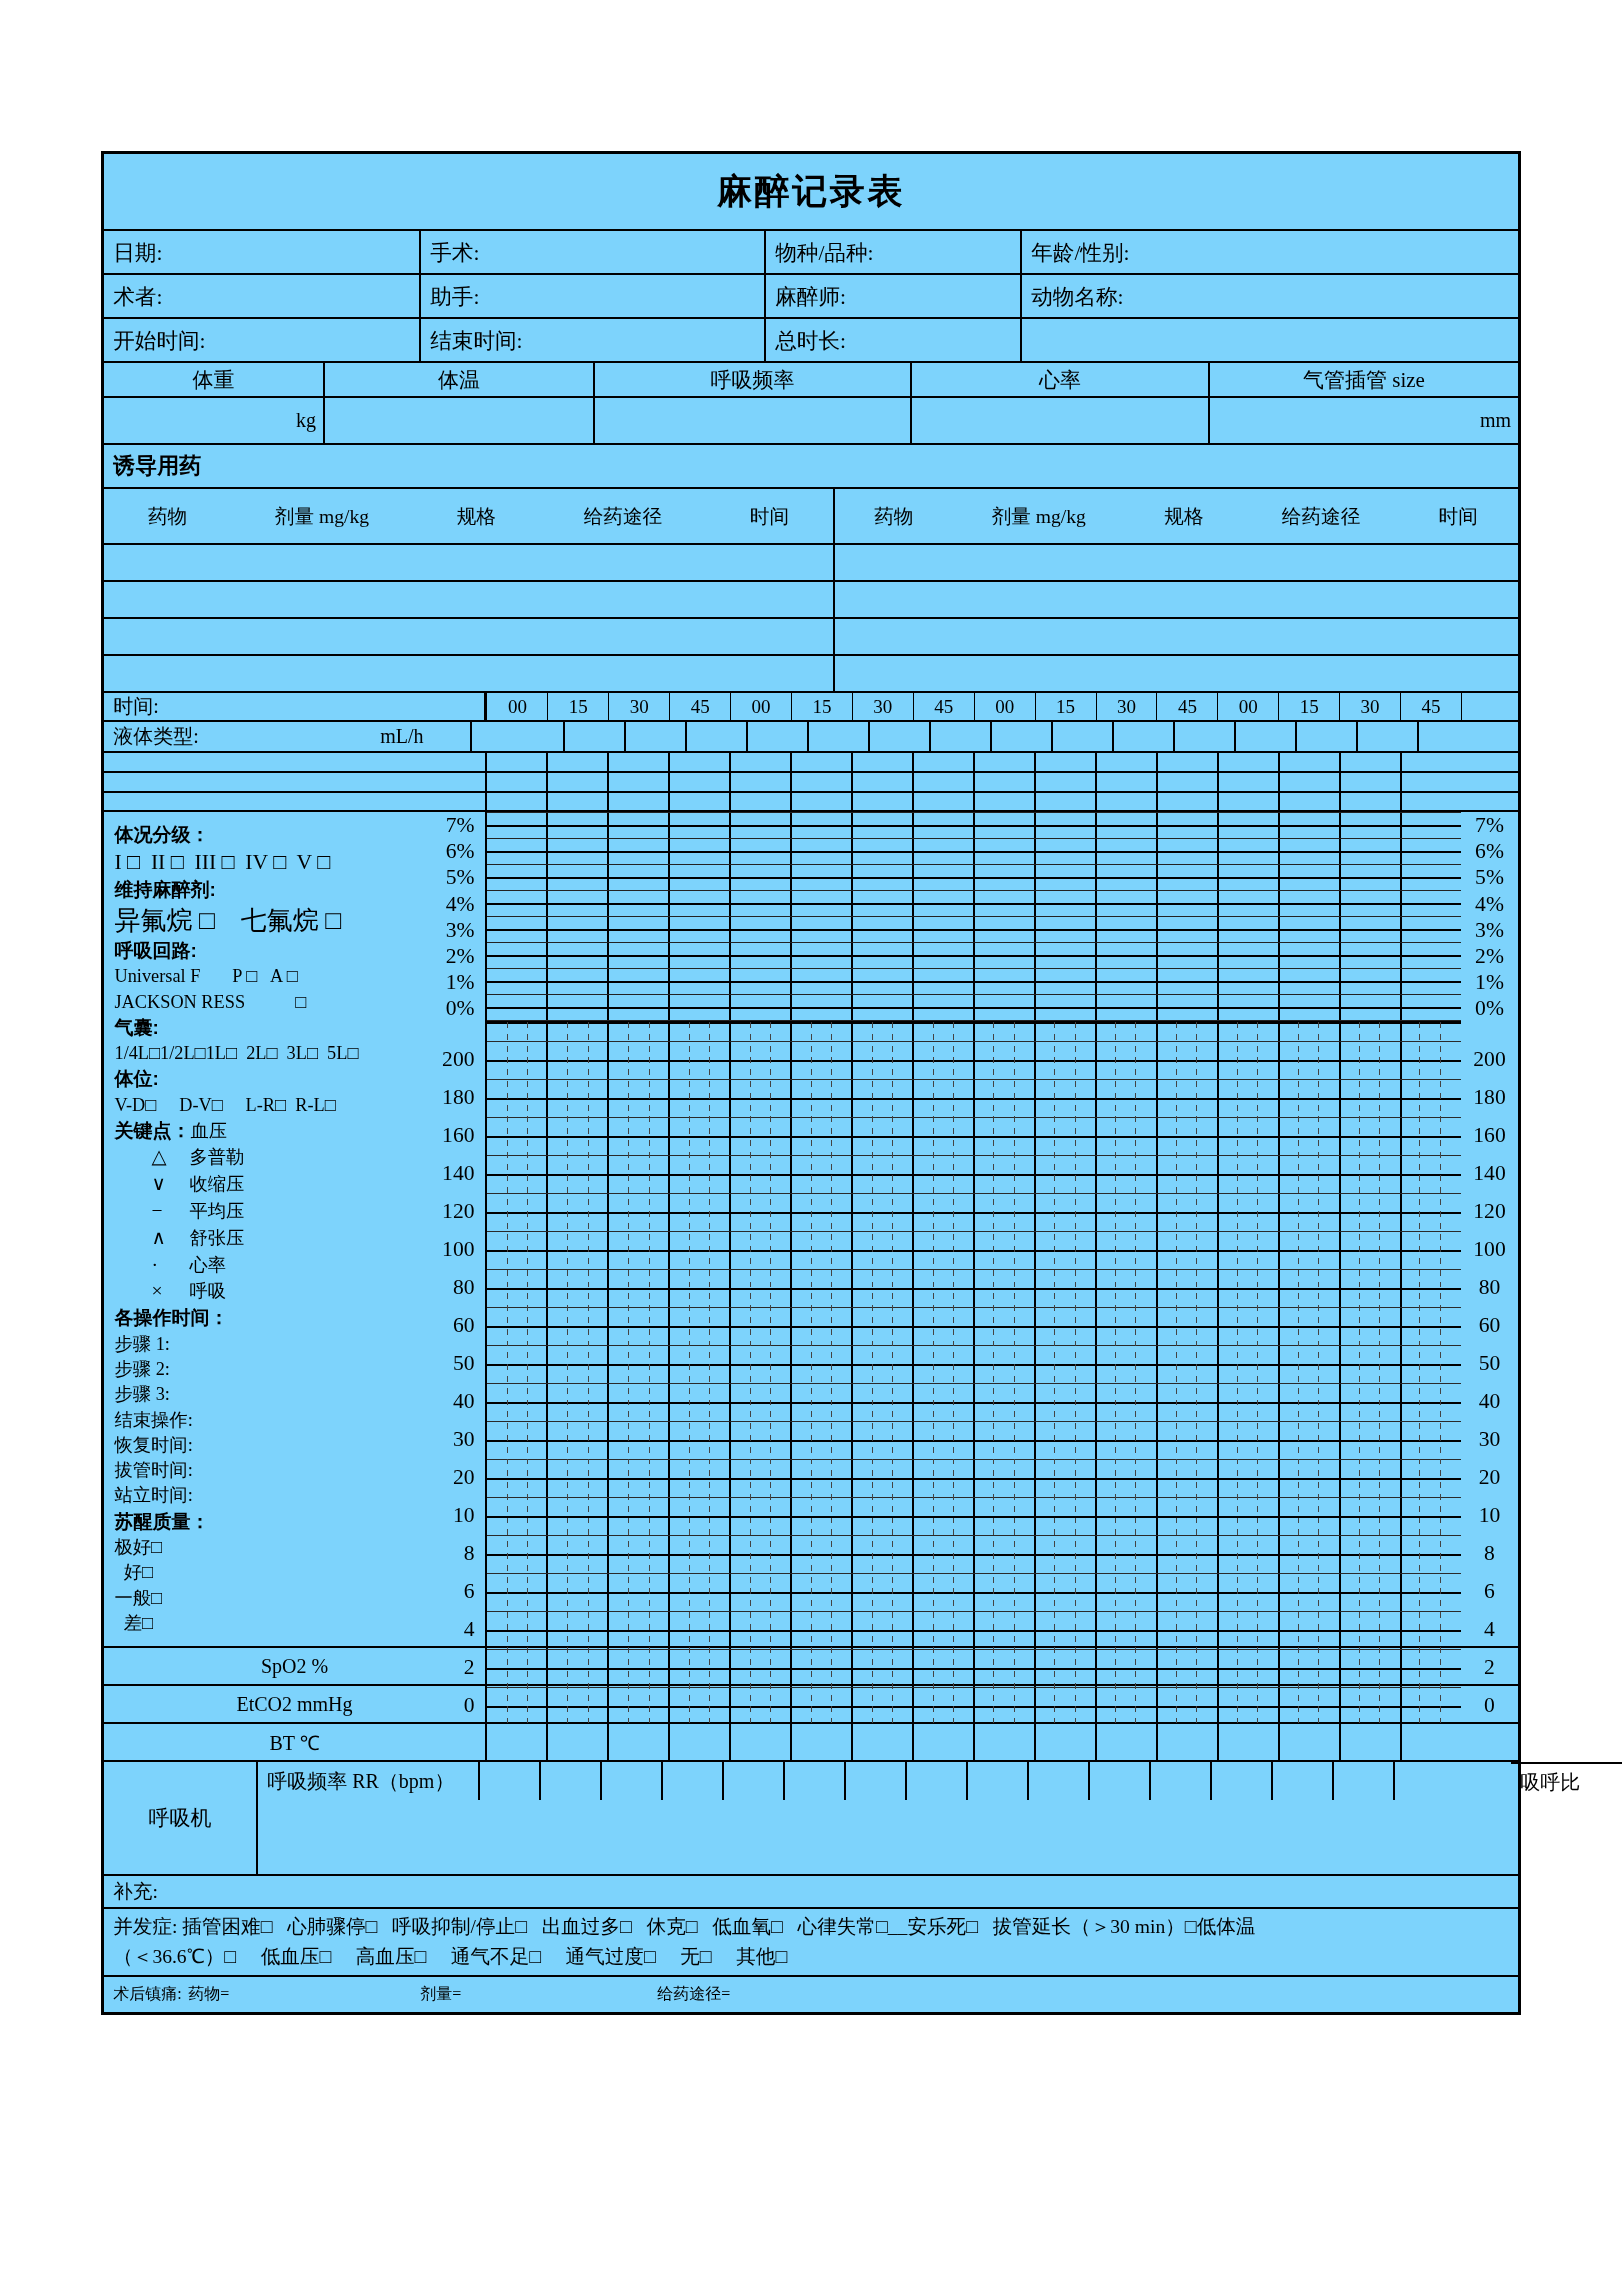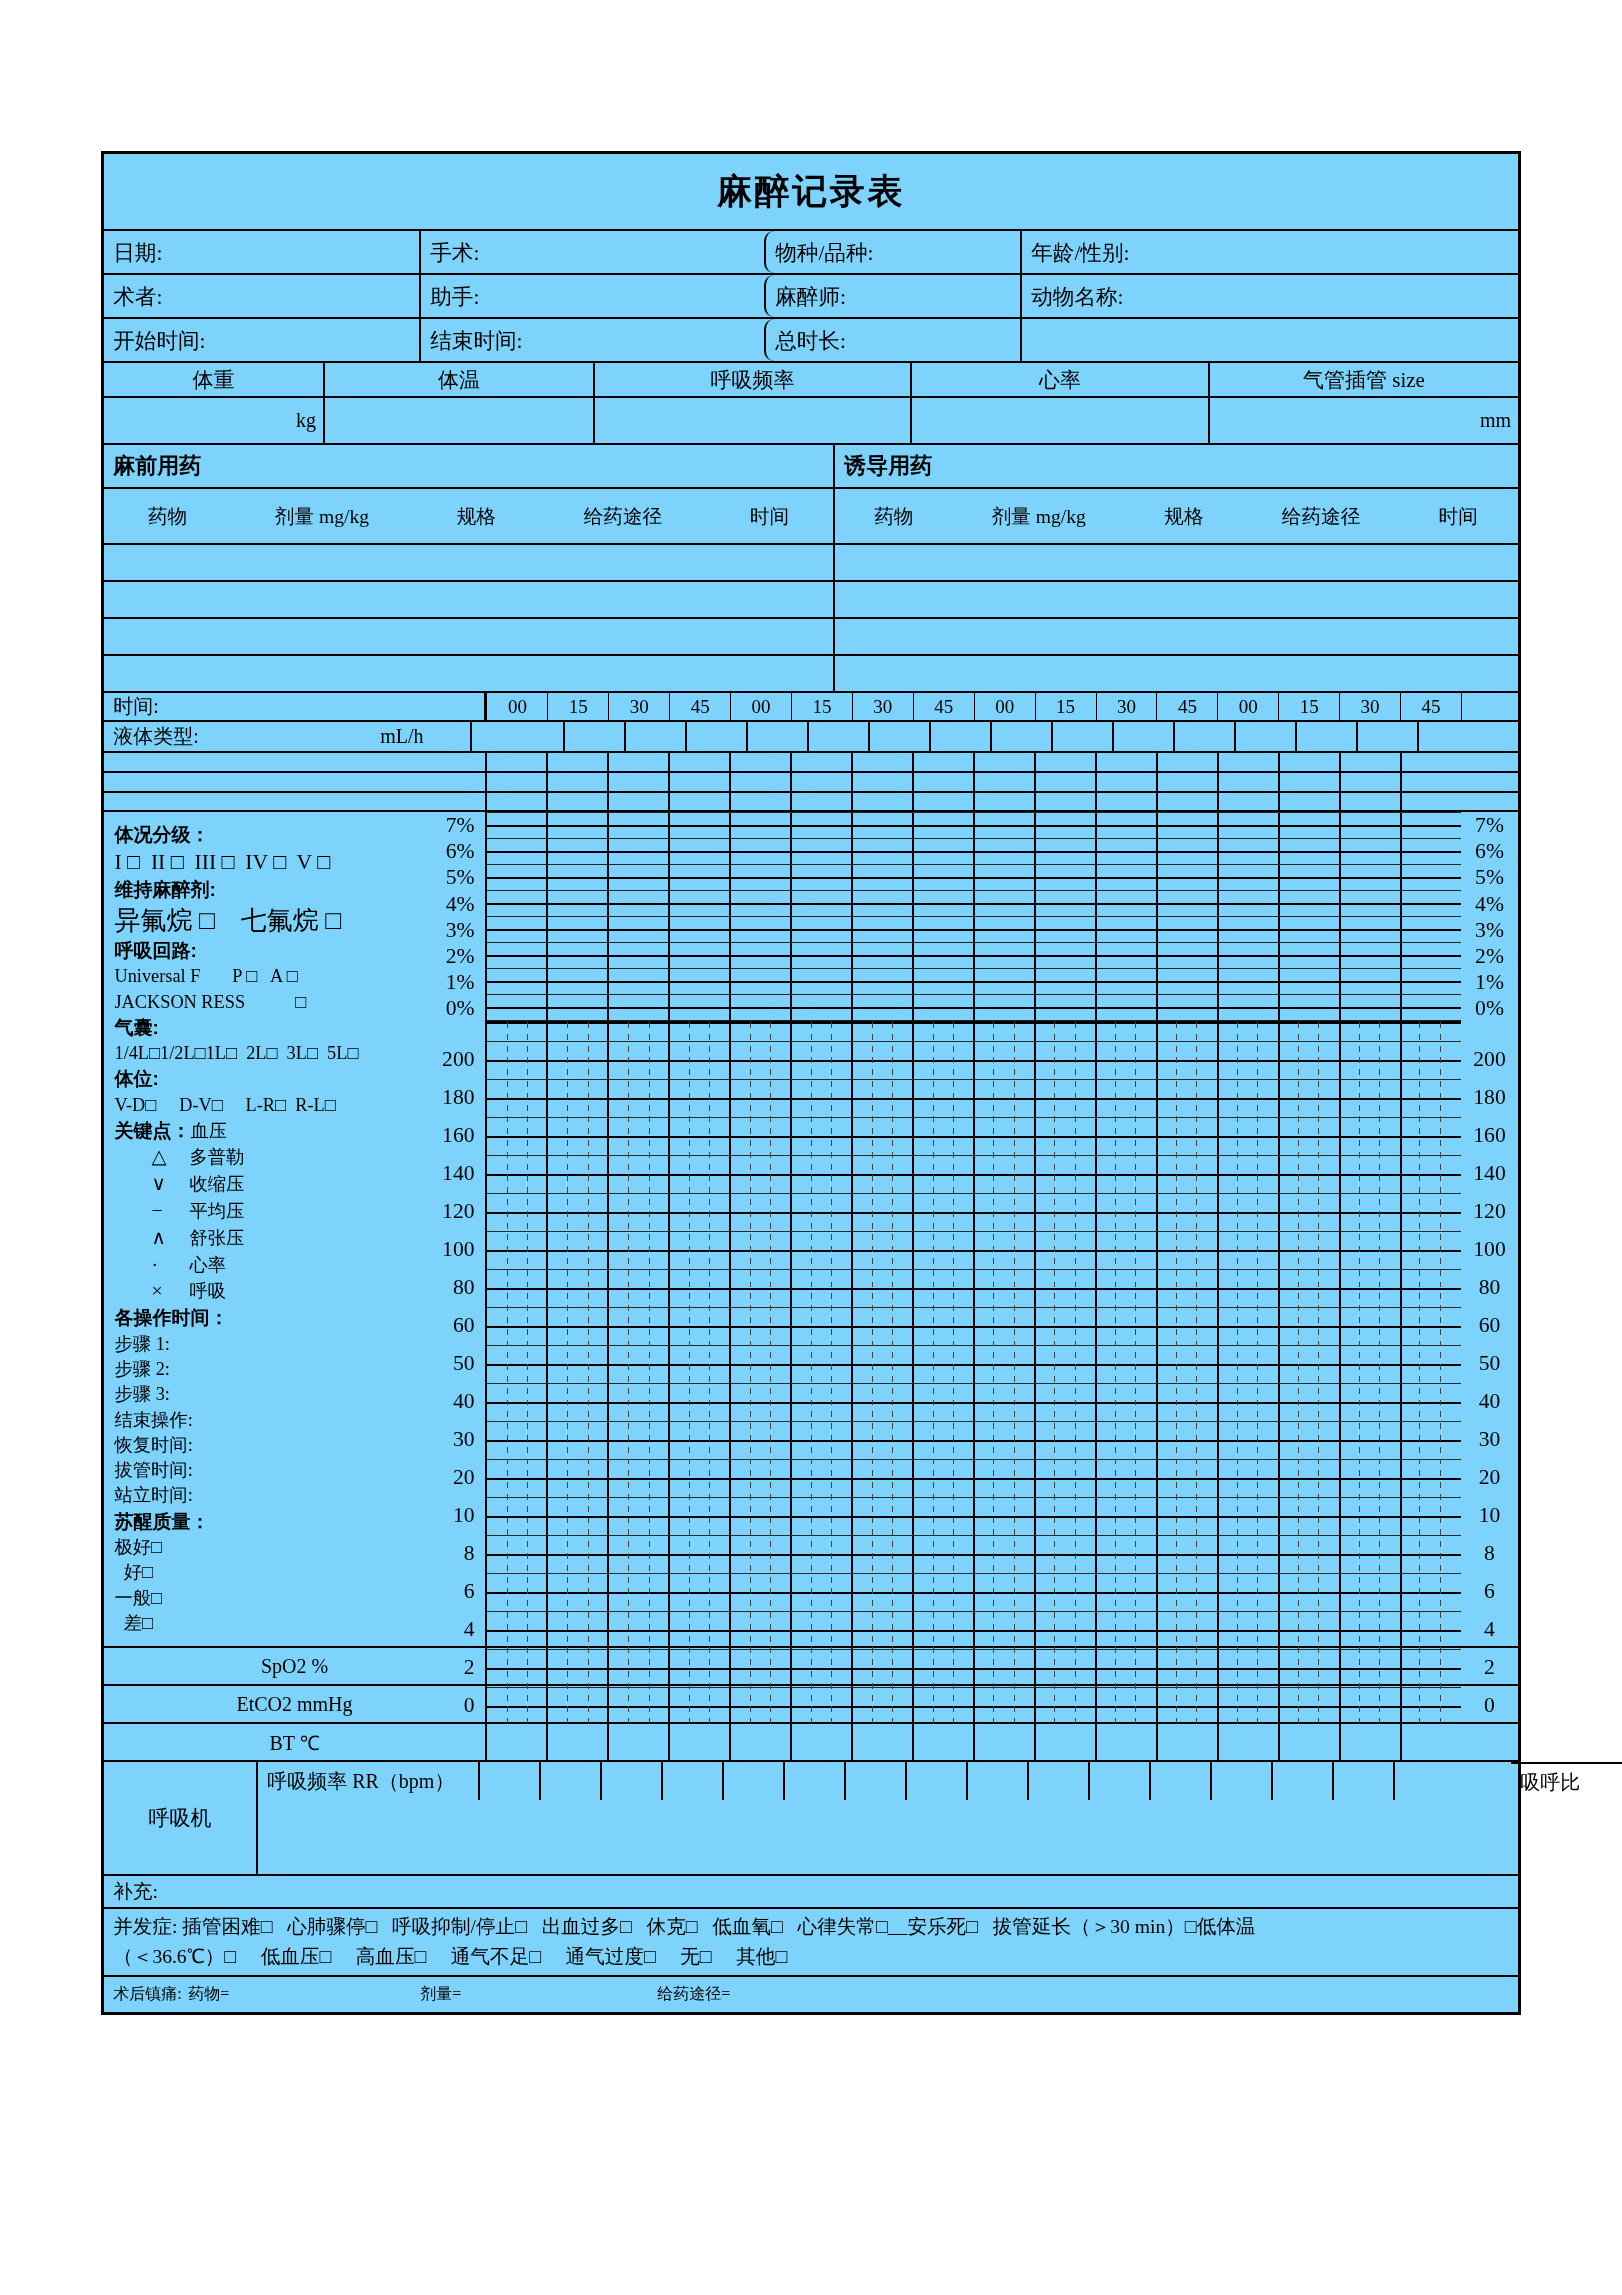--- a/index.html
+++ b/index.html
@@ -12,21 +12,21 @@
   .bt4 { border-top:2.6px solid #000; }
   .bt3 { border-top:2px solid #000; }
 
   .title-row { height:75px; align-items:center; justify-content:center; }
   .title-row h1 { font-family:"Liberation Sans", sans-serif; font-size:35px; font-weight:bold; letter-spacing:2.6px; }
 
   .cell { display:flex; align-items:center; padding-left:9.2px; font-size:21.6px; }
   .bl3 { border-left:2px solid #000; }
 
   .info-row { height:44px; }
-  .i0 { width:315px; } .i1 { width:345px; } .i2 { width:256px;border-radius:10px; } .i3 { width:498px; }
+  .i0 { width:315px; } .i1 { width:345px; } .i2 { width:256px; } .i3 { width:498px; }
 
   .vh-row { height:35px; }
   .vh-row .cell { justify-content:center; padding-left:0; font-size:21px; }
   .vv-row { height:47px; }
   .vv-row .cell { justify-content:flex-end; padding-right:7px; font-size:20px; }
   .v0 { width:219px; } .v1 { width:270px; } .v2 { width:317px; } .v3 { width:298px; } .v4 { width:310px; }
 
   .mh-row { height:44px; }
   .mh-row .cell { font-family:"Liberation Sans", sans-serif; font-weight:bold; font-size:22px; }
   .half-l { width:731px; border-right:2px solid #000; }
@@ -156,21 +156,20 @@
         </div>
       <div class="cell v1 bl3"></div>
       <div class="cell v2 bl3"></div>
       <div class="cell v3 bl3"></div>
       <div class="cell v4 bl3">
           <span>mm</span>
         </div>
     </div>
 
     <div class="row mh-row bt4">
-      <div class="cell half-l">麻前用药</div>
       <div class="cell half-r">诱导用药</div>
     </div>
 
     <div class="row mch-row bt4">
       <div class="half-l mcols">
         <span>药物</span>
         <span>剂量 mg/kg</span>
         <span>规格</span>
         <span>给药途径</span>
         <span>时间</span>

